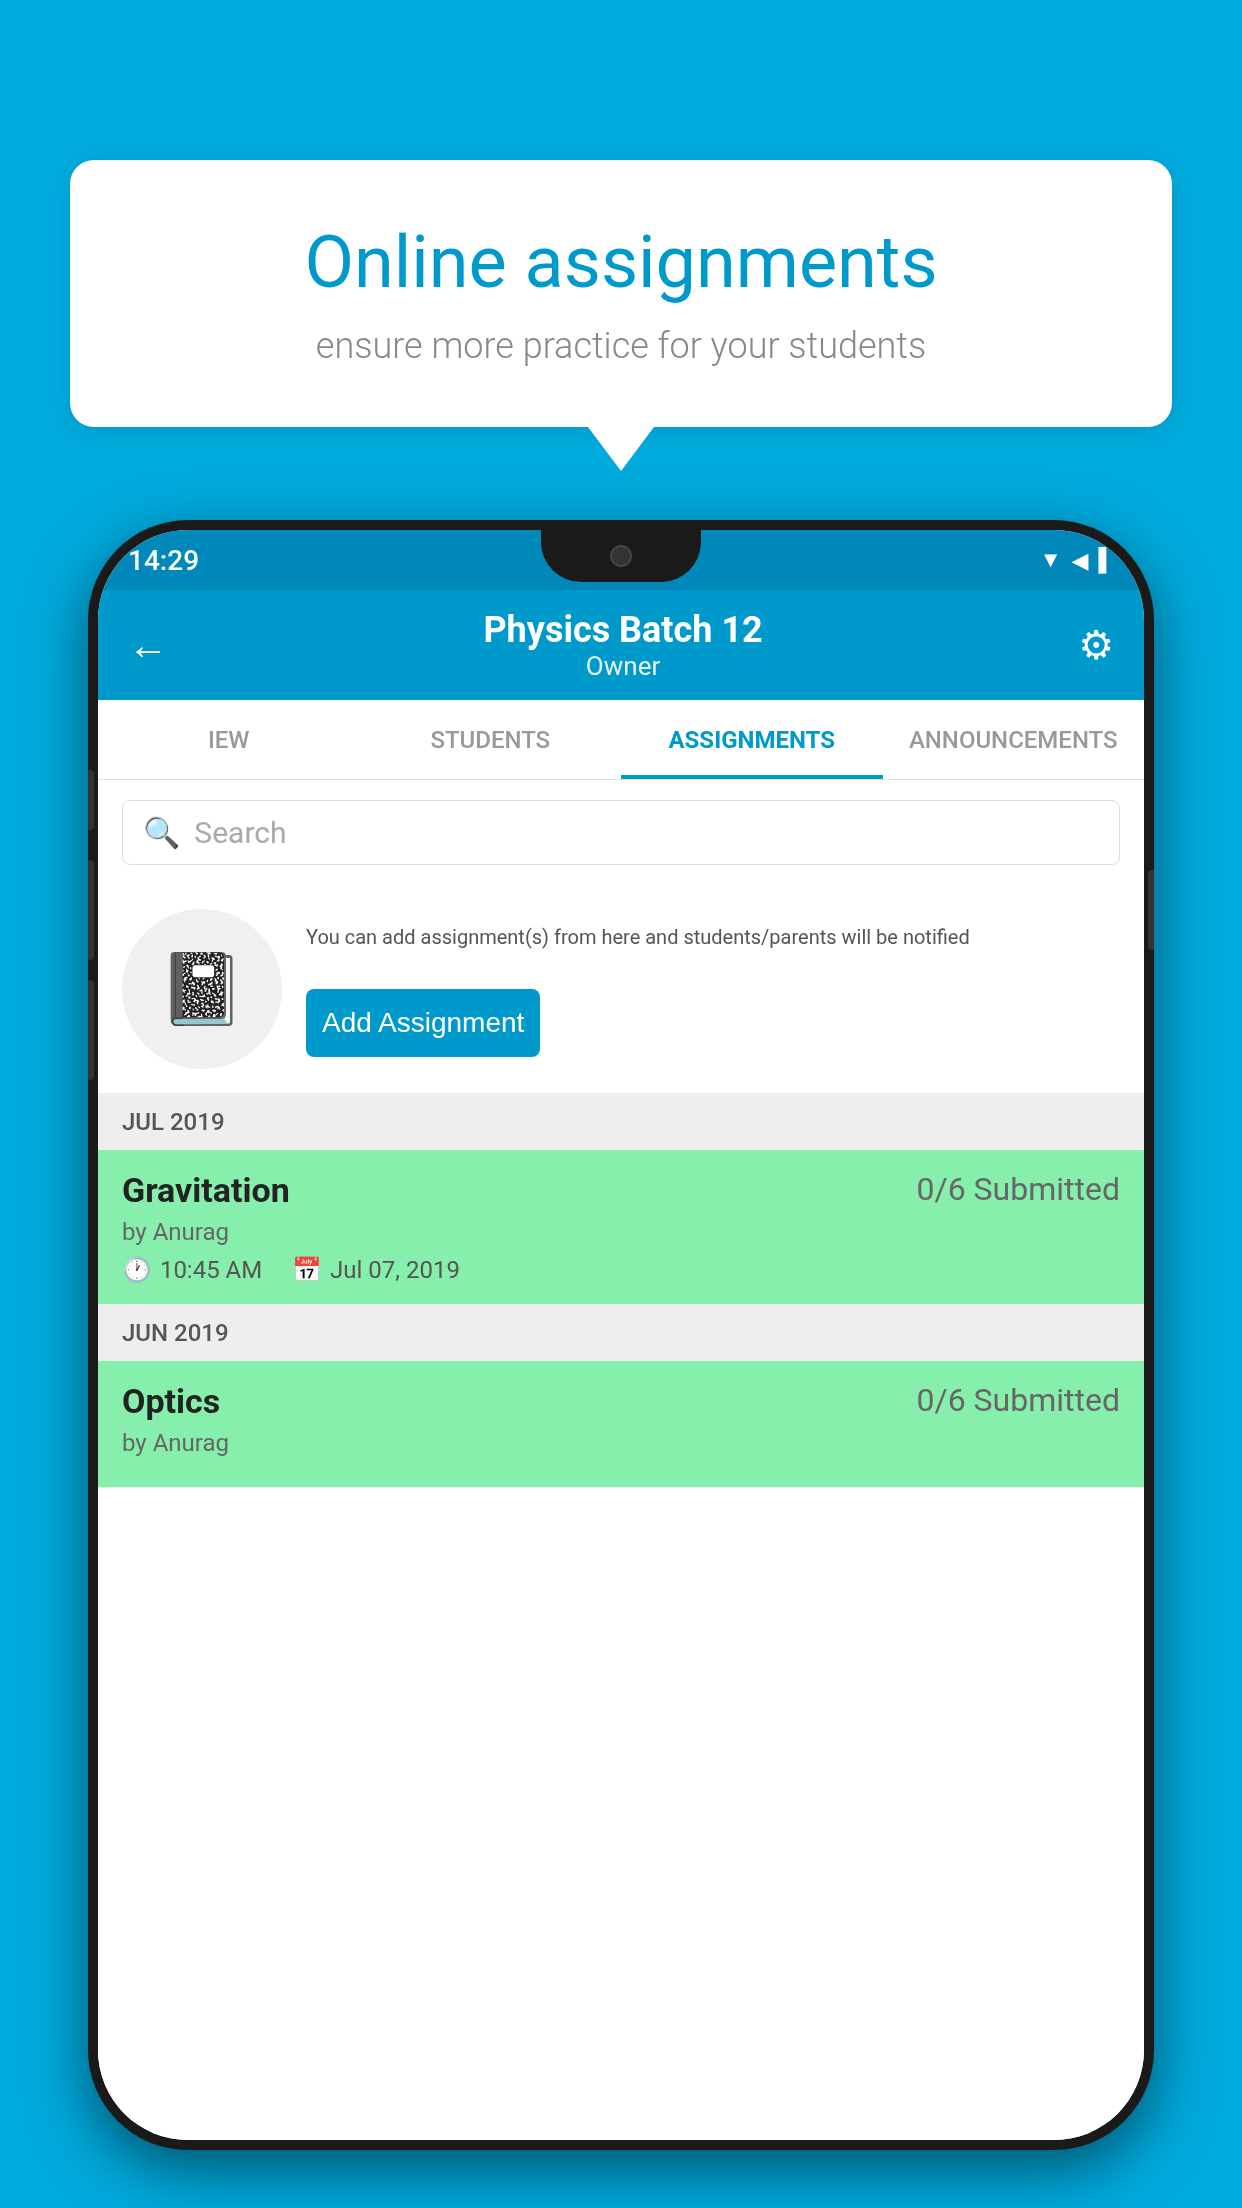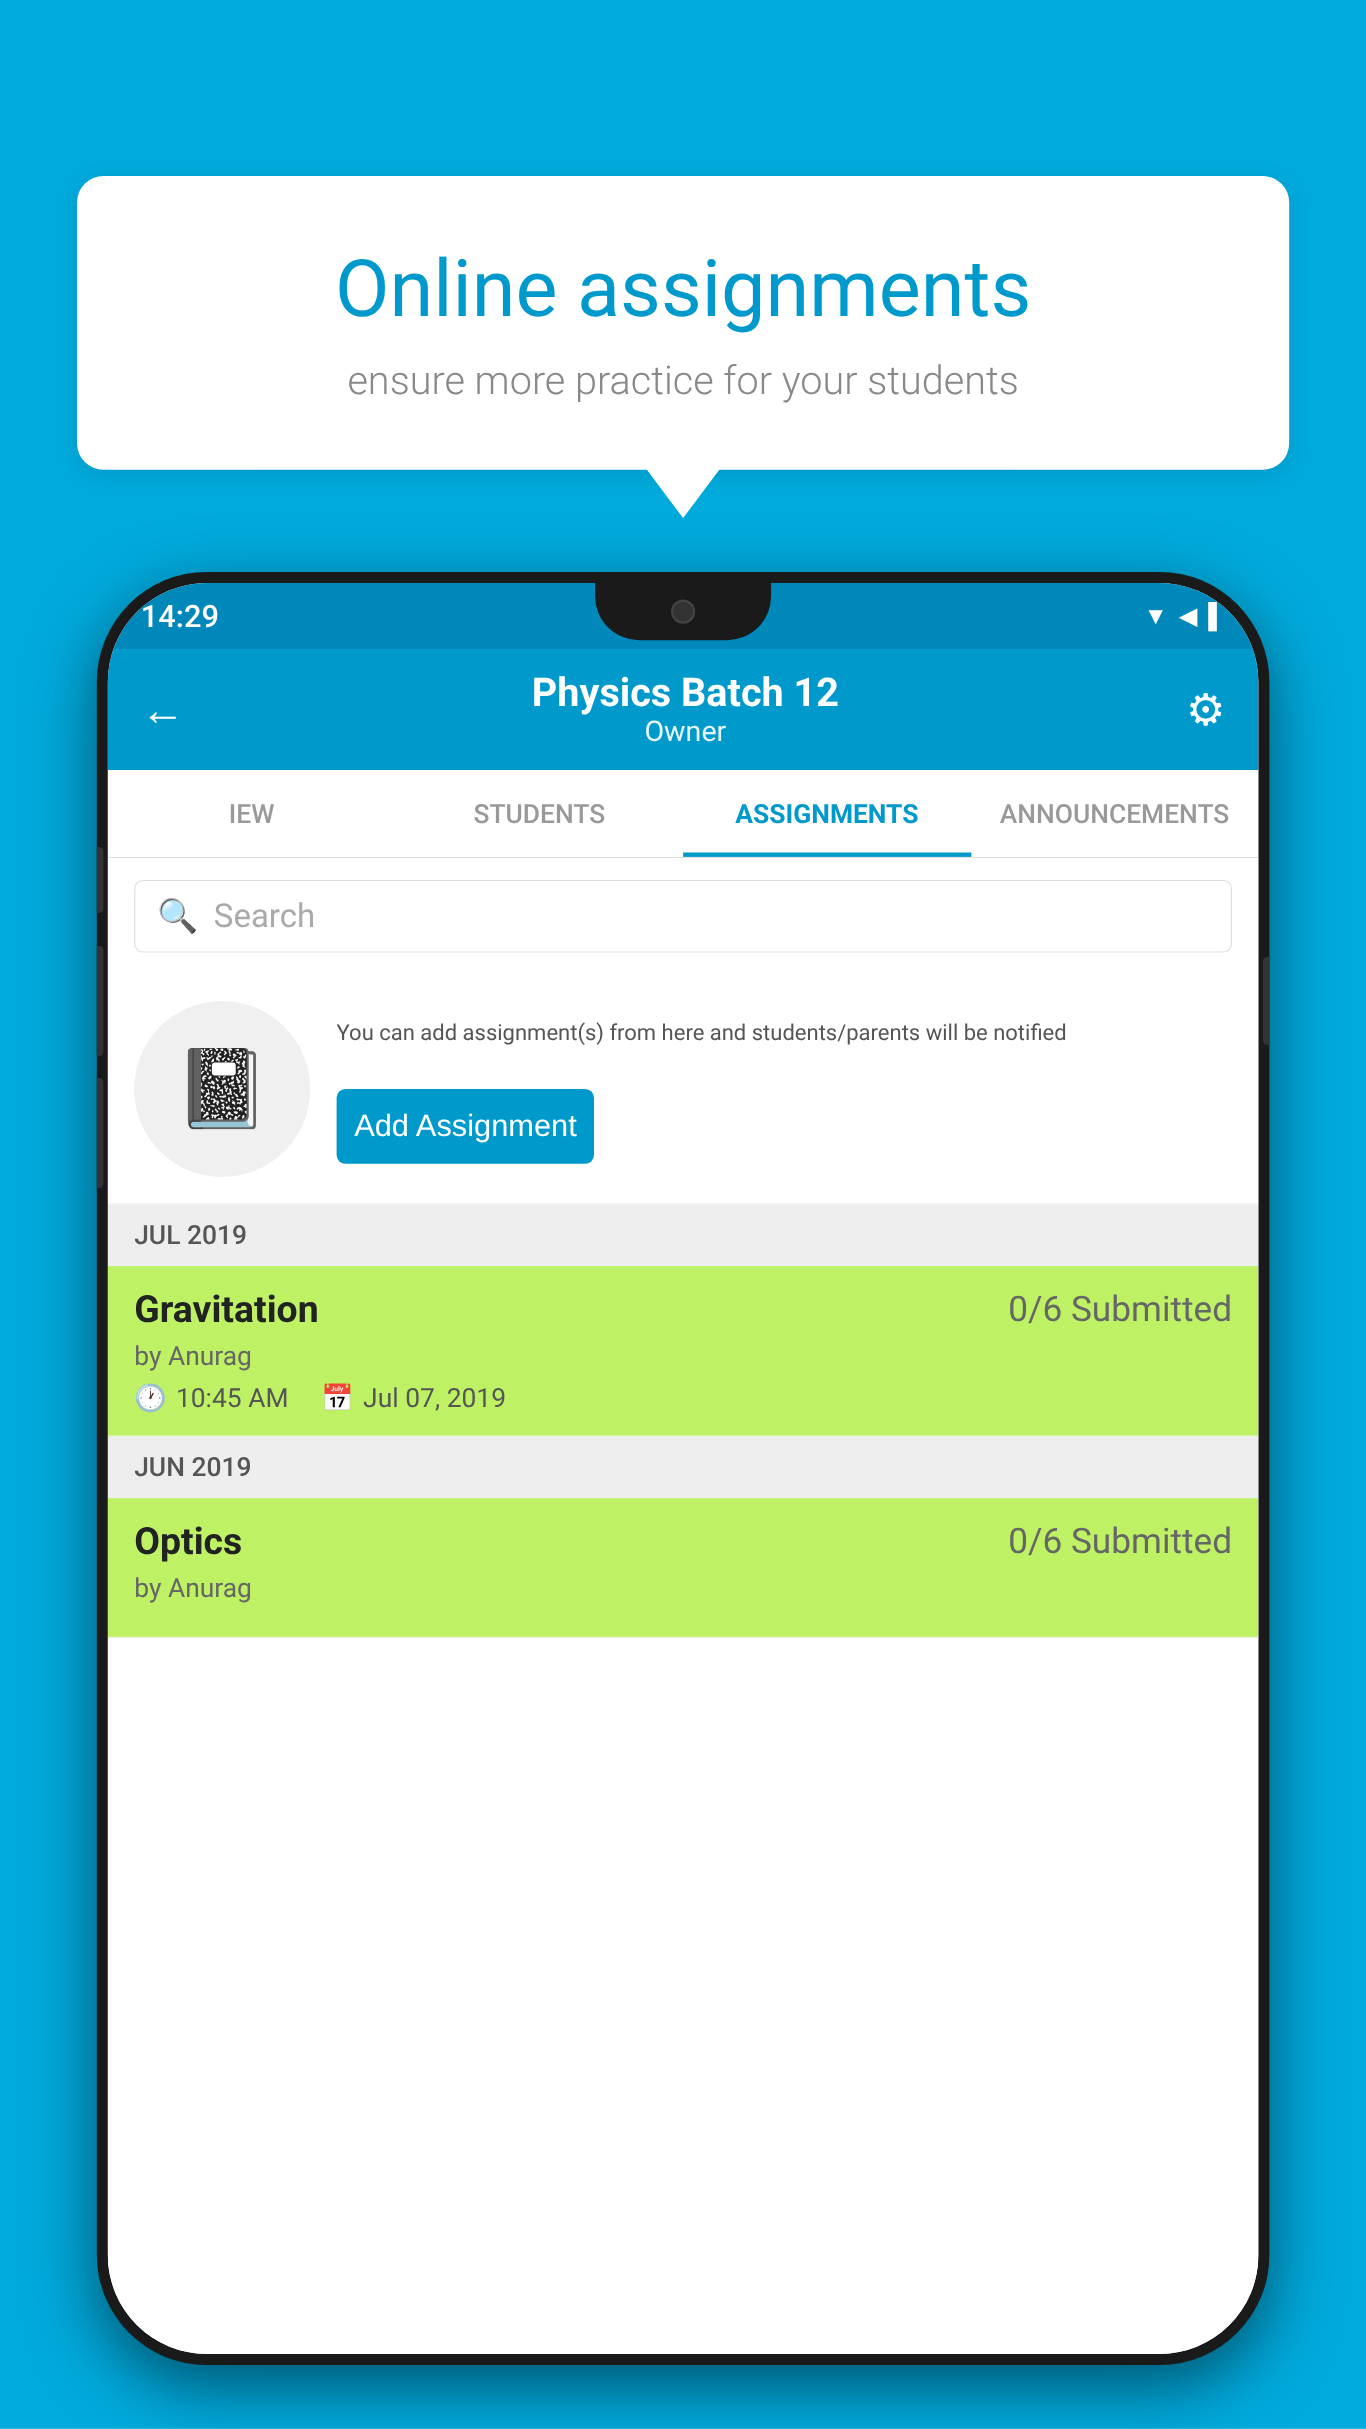--- a/index.html
+++ b/index.html
@@ -312,21 +312,21 @@
     .section-header {
       background: #eeeeee;
       padding: 14px 24px;
       font-size: 24px;
       font-weight: 500;
       color: #555;
     }
 
     
     .assignment-item {
-      background: #bef264;
+      background: #86efac;
       padding: 20px 24px;
       border-bottom: 1px solid #eee;
     }
 
     .assignment-top {
       display: flex;
       justify-content: space-between;
       align-items: flex-start;
       margin-bottom: 8px;
     }

